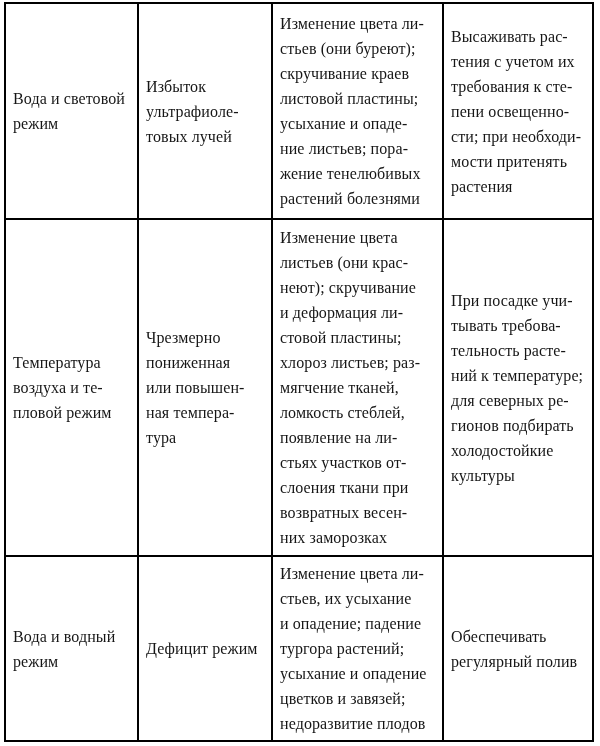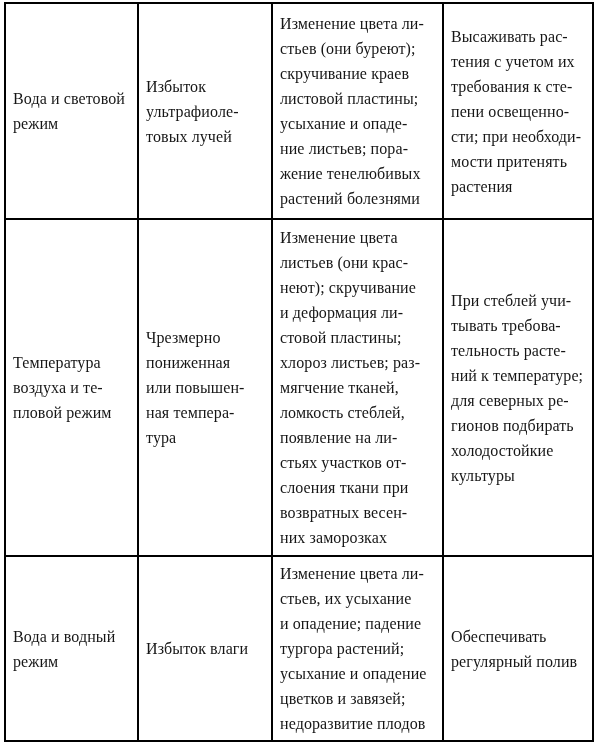--- a/index.html
+++ b/index.html
@@ -89,33 +89,33 @@
 и деформация ли-
 стовой пластины;
 хлороз листьев; раз-
 мягчение тканей,
 ломкость стеблей,
 появление на ли-
 стьях участков от-
 слоения ткани при
 возвратных весен-
 них заморозках</td>
-        <td>При стеблей учи-
+        <td>При посадке учи-
 тывать требова-
 тельность расте-
 ний к температуре;
 для северных ре-
 гионов подбирать
 холодостойкие
 культуры</td>
       </tr>
       <tr class="r3">
         <td>Вода и водный
 режим</td>
-        <td>Избыток влаги</td>
+        <td>Дефицит режим</td>
         <td>Изменение цвета ли-
 стьев, их усыхание
 и опадение; падение
 тургора растений;
 усыхание и опадение
 цветков и завязей;
 недоразвитие плодов</td>
         <td>Обеспечивать
 регулярный полив</td>
       </tr>

